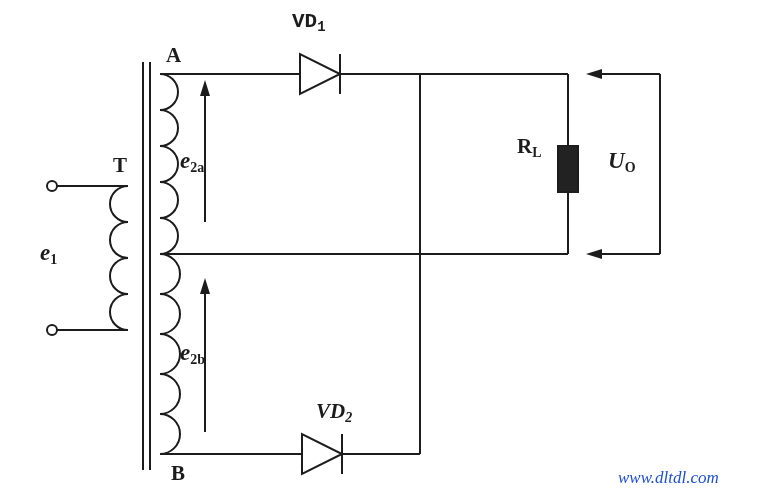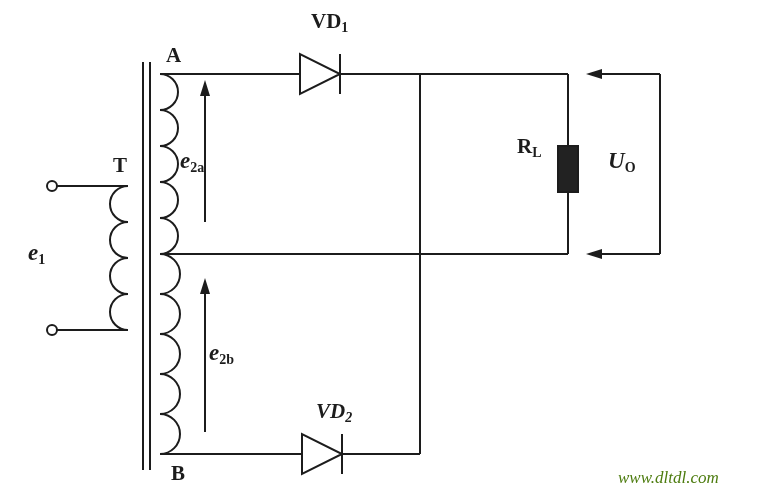--- a/index.html
+++ b/index.html
@@ -24,21 +24,21 @@
     white-space: nowrap;
     line-height: 1;
   }
   .lbl.italic .base { font-style: italic; font-size: 23px; }
   .lbl sub { font-size: 14px; font-weight: 600; vertical-align: -4px; }
   .watermark {
     position: absolute;
     font-style: italic;
     font-size: 17px;
     font-weight: 500;
-    color: #4d7c0f;
+    color: #1d4ed8;
   }
 </style>
 </head>
 <body>
 
 <div class="canvas">
 
   <svg width="769" height="493" viewBox="0 0 769 493">
 
     <circle class="whiteshape" cx="52" cy="186" r="5"></circle>
@@ -92,33 +92,33 @@
       <polygon class="fillshape" points="586,254 602,249 602,259"></polygon>
     </g>
   </svg>
 
   <div class="lbl" style="left:113px; top:155px;">T</div>
 
   <div class="lbl" style="left:166px; top:45px;">A</div>
 
   <div class="lbl" style="left:171px; top:463px;">B</div>
 
-  <div class="lbl italic" style="left:28px; top:241px;">
+  <div class="lbl italic" style="left:40px; top:241px;">
     <span class="base">e</span><sub>1</sub>
   </div>
 
   <div class="lbl italic" style="left:180px; top:149px;">
     <span class="base">e</span><sub>2a</sub>
   </div>
 
-  <div class="lbl italic" style="left:180px; top:341px;margin-left:29px;">
+  <div class="lbl italic" style="left:180px; top:341px;">
     <span class="base">e</span><sub>2b</sub>
   </div>
 
-  <div class="lbl" style="left:311px; top:11px;">
+  <div class="lbl" style="left:292px; top:11px;font-family:Liberation Mono, monospace;">
     <span class="base">VD</span><sub>1</sub>
   </div>
 
   <div class="lbl" style="left:316px; top:401px;font-style:italic;">
     <span class="base">VD</span><sub>2</sub>
   </div>
 
   <div class="lbl" style="left:517px; top:136px;">
     <span class="base">R</span><sub>L</sub>
   </div>

